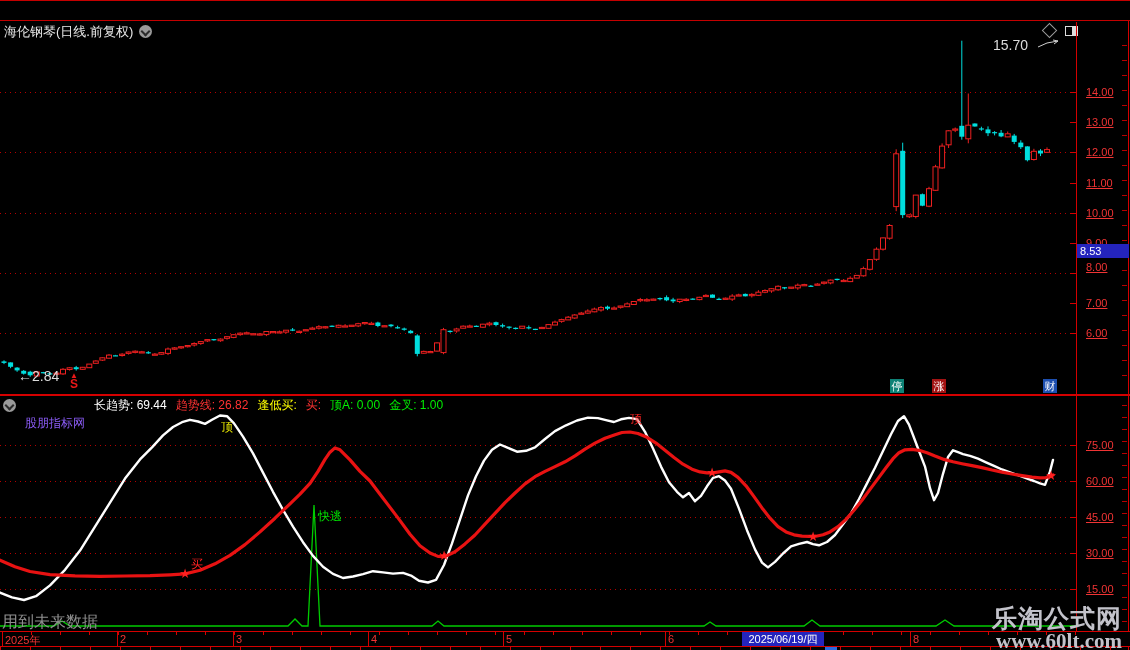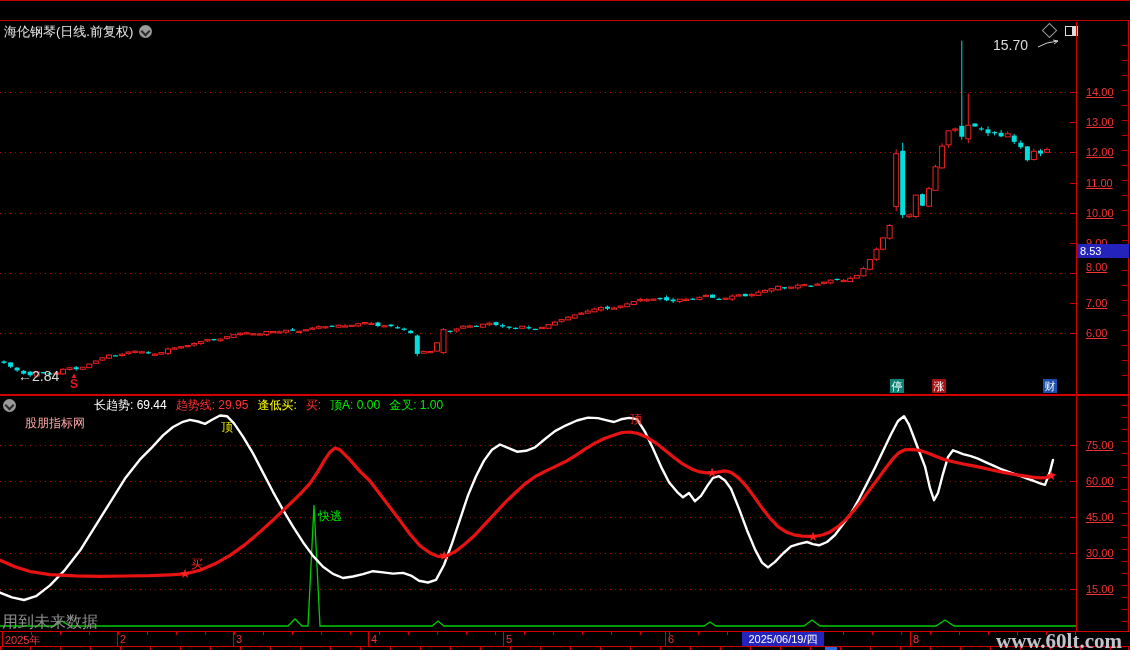--- a/index.html
+++ b/index.html
@@ -443,42 +443,43 @@
   <div class="abs" id="sell-marker" style="left:70px;top:373px;">
     <div class="caret">▲</div>
     <div>S</div>
   </div>
   <div class="abs" id="badges"></div>
 
   <div class="abs redline" style="left:0;top:394px;width:1130px;height:2px;"></div>
 
   <div class="abs" id="ind-header">
     <span class="circle-chevron"></span>
-  <span class="ind-seg" style="color: #fca5a5; margin-top: 36px;">股朋指标网</span>
+  <span class="ind-seg" style="color: #8b5cf6; margin-top: 36px;">股朋指标网</span>
       <span class="ind-seg" style="color: rgb(255, 255, 255); text-align: center;">长趋势: 69.44</span>
-      <span class="ind-seg" style="color: rgb(255, 50, 50);">趋势线: 29.95</span>
+      <span class="ind-seg" style="color: rgb(255, 50, 50);">趋势线: 26.82</span>
       <span class="ind-seg" style="color: rgb(255, 255, 0); text-align: center;">逢低买:</span>
       <span class="ind-seg" style="color: rgb(255, 50, 50);">买:</span>
       <span class="ind-seg" style="color: rgb(0, 239, 0);">顶A: 0.00</span>
       <span class="ind-seg" style="color: rgb(0, 239, 0);">金叉: 1.00</span>
     </div>
   <div class="abs" id="future-note" style="left:2px;top:612px;">用到未来数据</div>
 
   <div class="abs redline" style="left:1076px;top:22px;width:1px;height:609px;"></div>
   <div class="abs redline" style="left:1128px;top:0;width:1px;height:650px;"></div>
   <div class="abs" style="left:1122px;top:45px;width:5px;height:345px;z-index:3;background:repeating-linear-gradient(180deg,#b40000 0 1px,transparent 1px 15px);"></div>
   <div class="abs" style="left:1122px;top:405px;width:5px;height:220px;z-index:3;background:repeating-linear-gradient(180deg,#b40000 0 1px,transparent 1px 12px);"></div>
   <div class="abs blue-tag" style="left:1077px;top:244px;width:46px;">8.53</div>
 
   <div class="abs" id="xaxis"></div>
   <div class="abs" id="xaxis-minor-ticks"></div>
   <div class="abs" id="below-row"></div>
   <div class="abs" id="below-blue"></div>
 
   <div class="abs" id="watermark">
+    <div class="w1">乐淘公式网</div>
     <div class="w2">www.60lt.com</div>
   </div>
 
 <div class="grid-dotted" style="position:absolute;left:0;top:92px;width:1076px;"></div>
     <div class="grid-dotted" style="position:absolute;left:0;top:152px;width:1076px;"></div>
     <div class="grid-dotted" style="position:absolute;left:0;top:213px;width:1076px;"></div>
     <div class="grid-dotted" style="position:absolute;left:0;top:273px;width:1076px;"></div>
     <div class="grid-dotted" style="position:absolute;left:0;top:333px;width:1076px;"></div>
     <div class="axis-label" style="position:absolute;left:1086px;top:86px;">14.00</div>
     <div class="tick" style="position:absolute;left:1070px;top:92px;width:6px;"></div>

